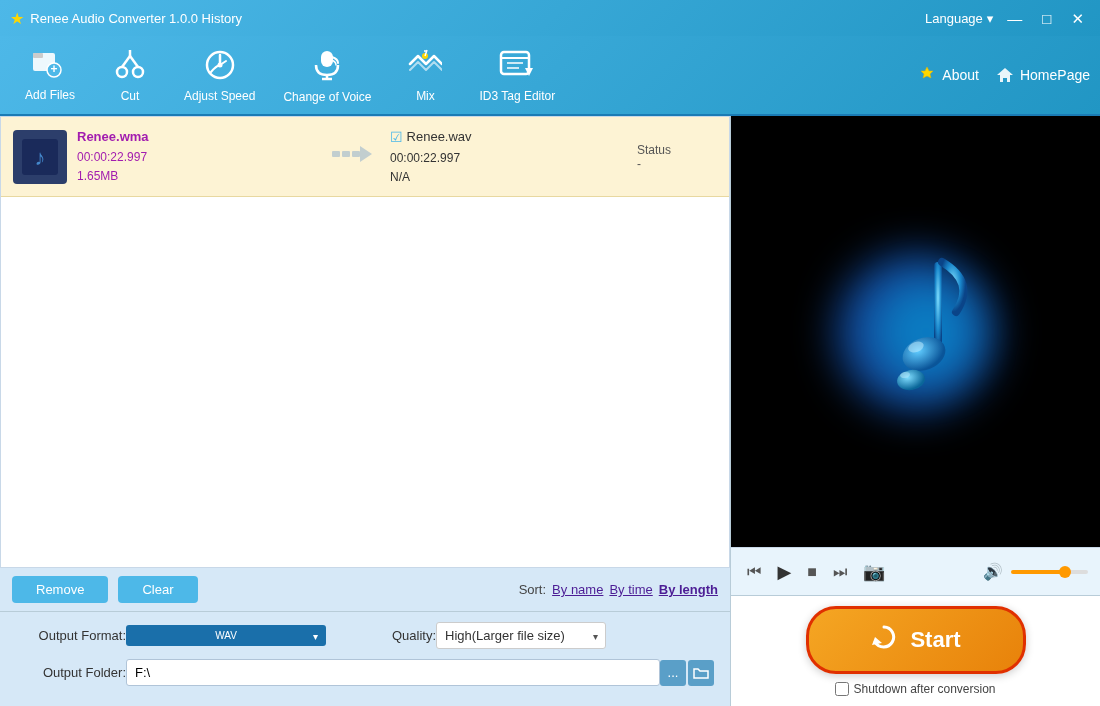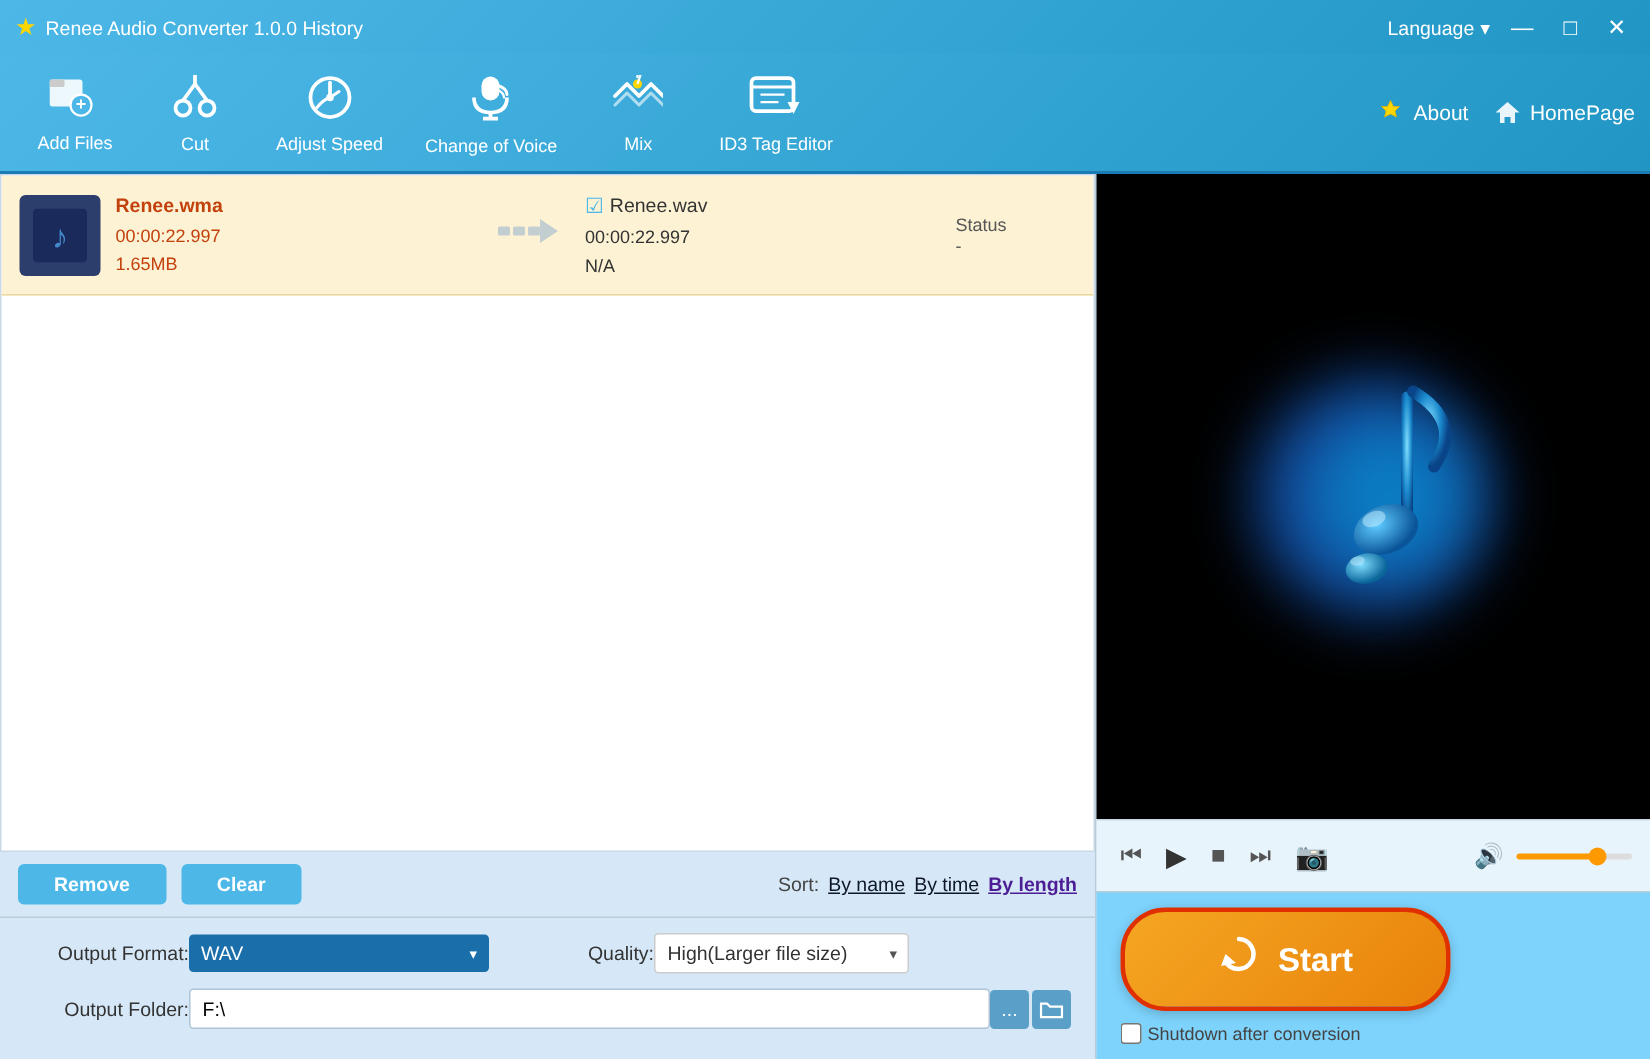--- a/index.html
+++ b/index.html
@@ -99,21 +99,21 @@
       width: 54px;
       height: 54px;
       background: #2c3e6b;
       border-radius: 4px;
       display: flex;
       align-items: center;
       justify-content: center;
       flex-shrink: 0;
       font-size: 22px;
     }
-    .file-info { flex: 1; font-size: 12px; color: #c2410c; line-height: 1.6; }
+    .file-info { flex: 1; font-size: 12px; color: #a21caf; line-height: 1.6; }
     .file-info .filename { font-weight: bold; font-size: 13px; }
     .file-arrow { color: #a0b8cc; font-size: 22px; margin: 0 8px; }
     .file-output { flex: 1; font-size: 12px; color: #333; line-height: 1.6; }
     .file-output .filename { display: flex; align-items: center; gap: 4px; font-size: 13px; }
     .file-checkbox { color: #4db8e8; font-size: 14px; }
     .file-status { font-size: 12px; color: #555; min-width: 80px; }
 
     
     .action-bar {
       display: flex;
@@ -121,50 +121,51 @@
       padding: 8px 12px;
       background: #d6e8f7;
       gap: 10px;
     }
     .btn {
       border: none;
       border-radius: 4px;
       padding: 6px 24px;
       font-size: 13px;
       cursor: pointer;
-      font-weight: 700;
+      font-weight: 400;
     }
     .btn-blue { background: #4db8e8; color: white; }
 
     .sort-area { margin-left: auto; display: flex; align-items: center; gap: 6px; font-size: 13px; color: #444; }
-    .sort-link { color: #0f172a; cursor: pointer; text-decoration: underline; }
+    .sort-link { color: #4c1d95; cursor: pointer; text-decoration: underline; }
     .sort-link.active { color: #4c1d95; font-weight: bold; }
 
     
     .settings-area {
       background: #d6e8f7;
       padding: 10px 16px;
       border-top: 1px solid #b8ccd8;
     }
     .settings-row {
       display: flex;
       align-items: center;
       margin-bottom: 10px;
     }
     .settings-label { font-size: 13px; color: #333; min-width: 110px; text-align: right; }
     .settings-select {
       background: #1a6faa;
       color: white;
       border: none;
       border-radius: 3px;
-      padding: 5px 8px;
-      font-size: 13px;
+      padding: 5px 25px;
+      font-size: 10px;
       min-width: 200px;
       cursor: pointer;
       appearance: none;
+      text-align: center;
       -webkit-appearance: none;
     }
     .select-wrapper {
       position: relative;
       display: inline-block;
     }
     .select-arrow {
       position: absolute;
       right: 8px;
       top: 50%;
@@ -277,25 +278,25 @@
       width: 12px;
       height: 12px;
       background: #f90;
       border-radius: 50%;
       top: -4px;
       left: calc(70% - 6px);
     }
 
     
     .start-area {
-      background: #7dd3fc;
+      background: #ffffff;
       padding: 10px 16px;
       display: flex;
       flex-direction: column;
-      align-items: flex-start;
+      align-items: center;
       justify-content: center;
       gap: 8px;
       border-top: 1px solid #b8ccd8;
     }
     .start-btn {
       background: linear-gradient(135deg, #f5a623, #e8820a);
       color: white;
       border: 3px solid #e03000;
       border-radius: 30px;
       padding: 14px 40px;

